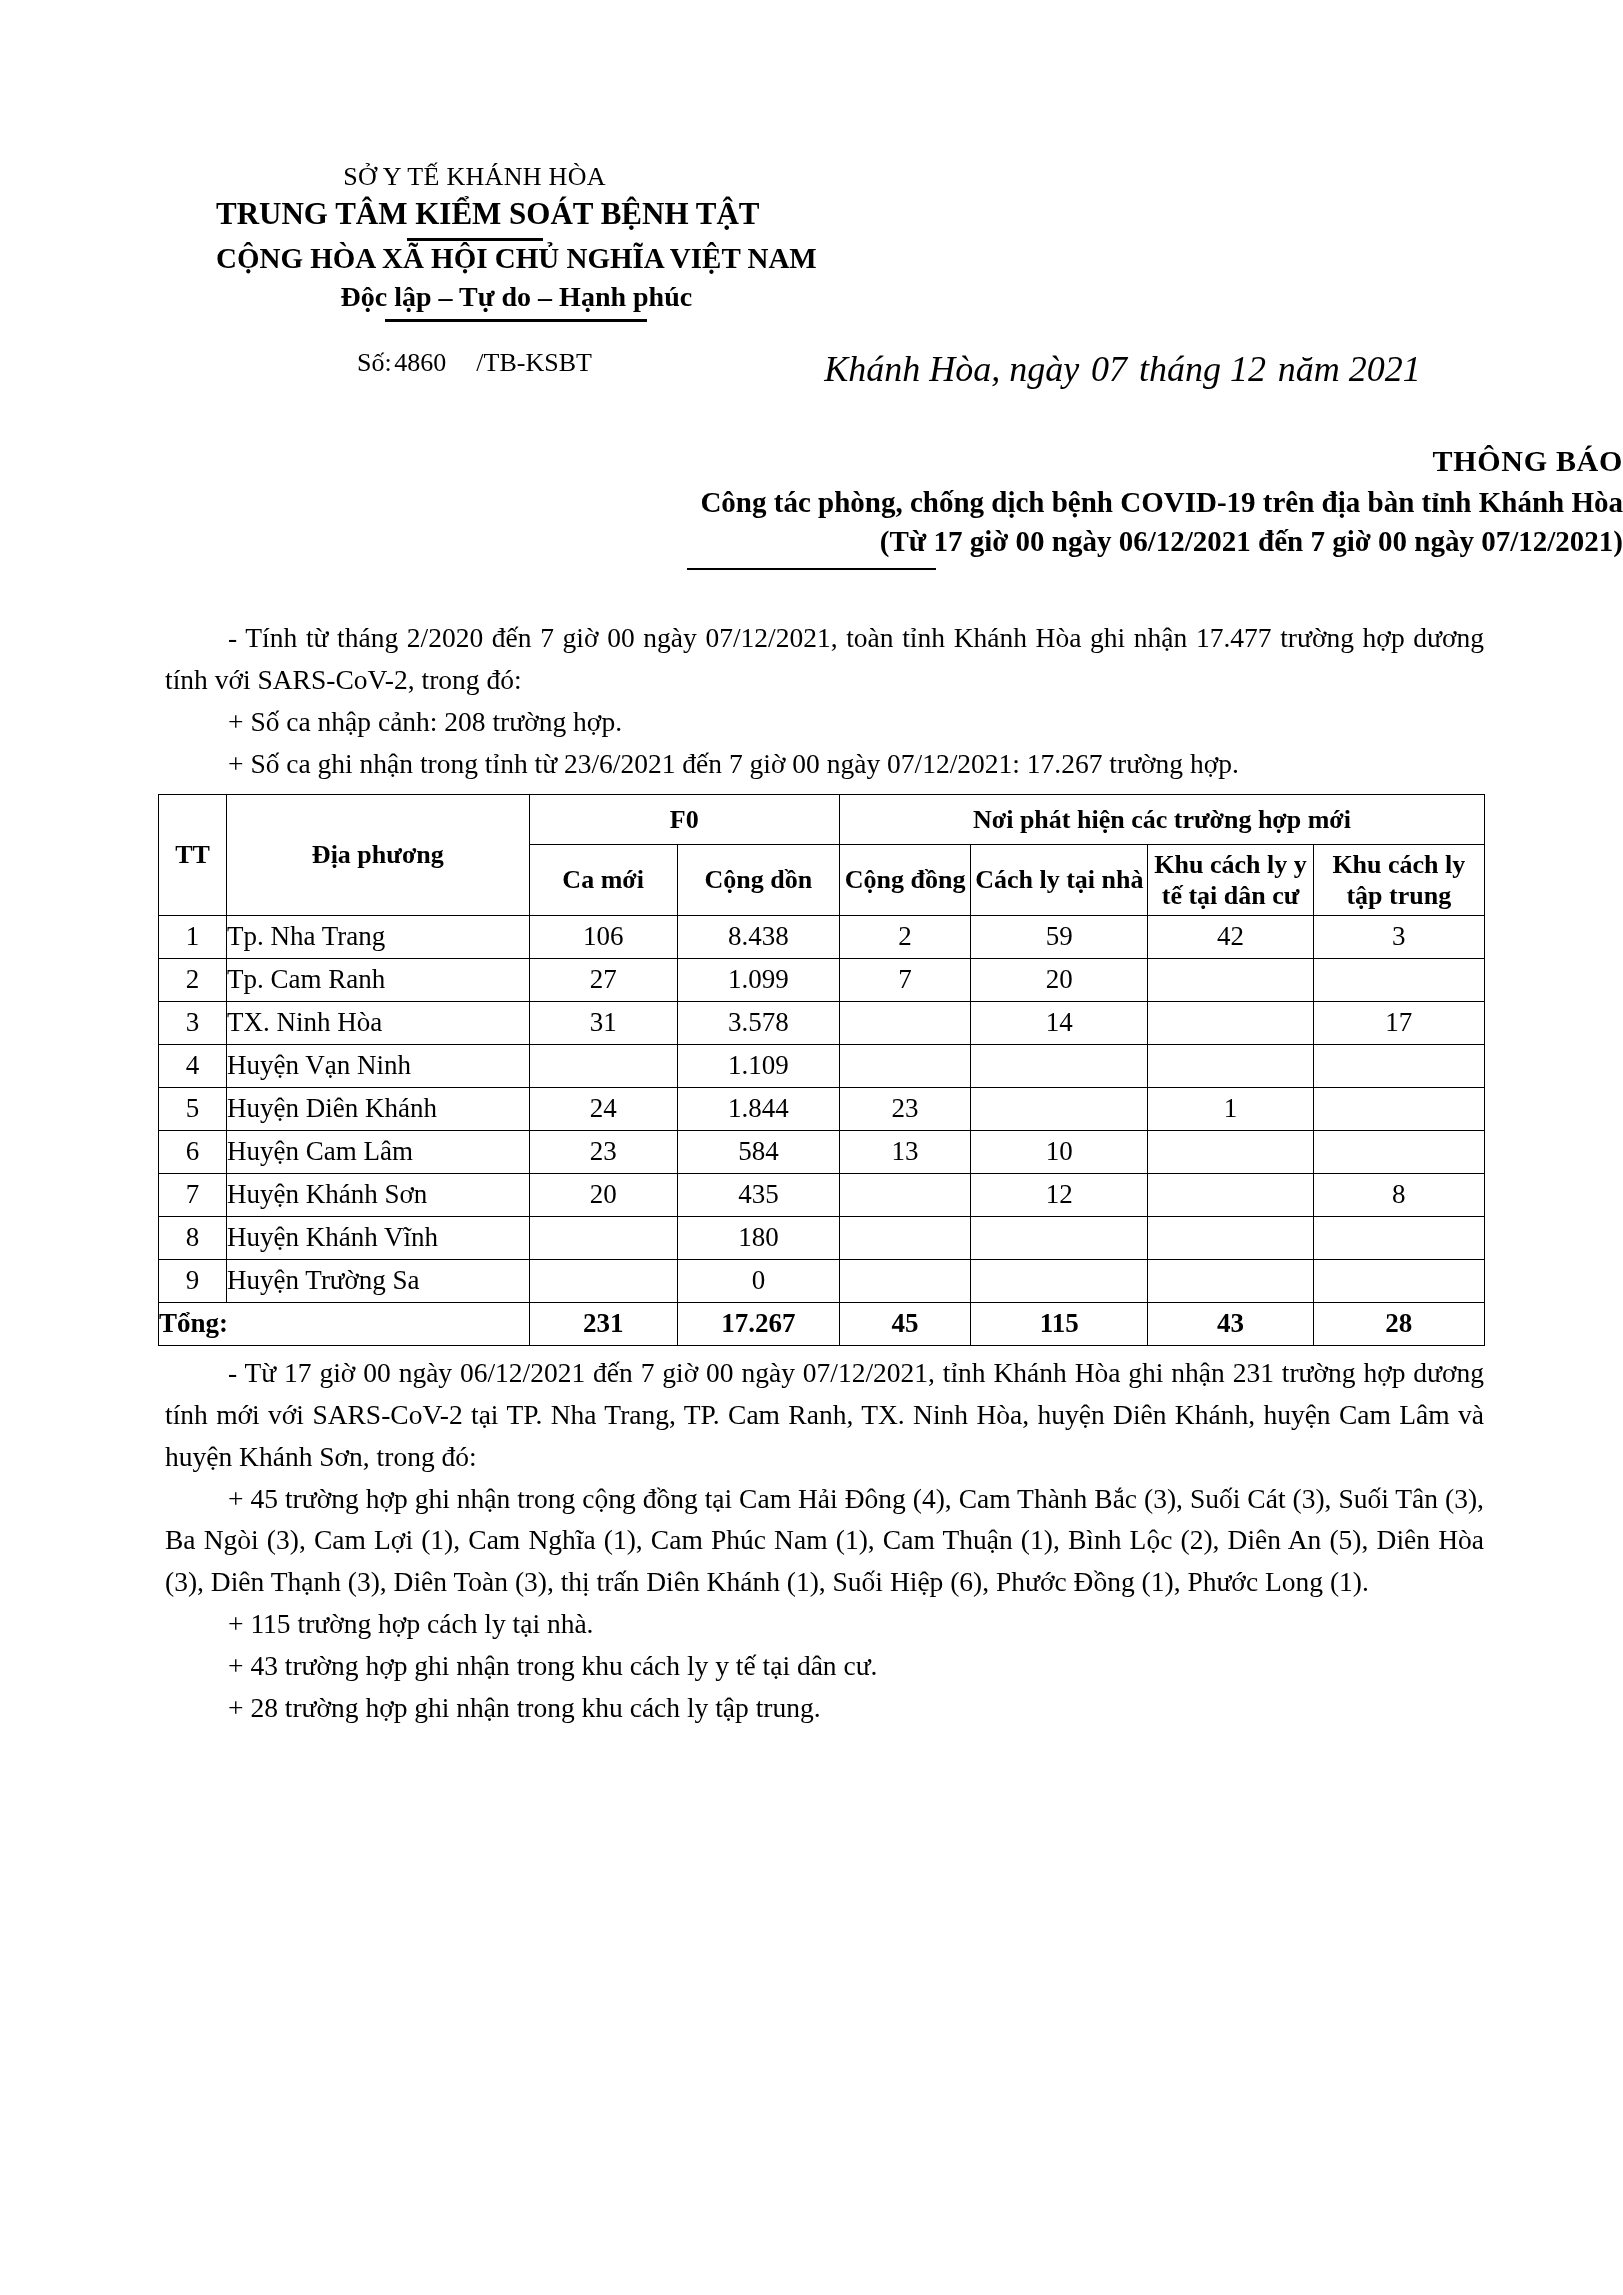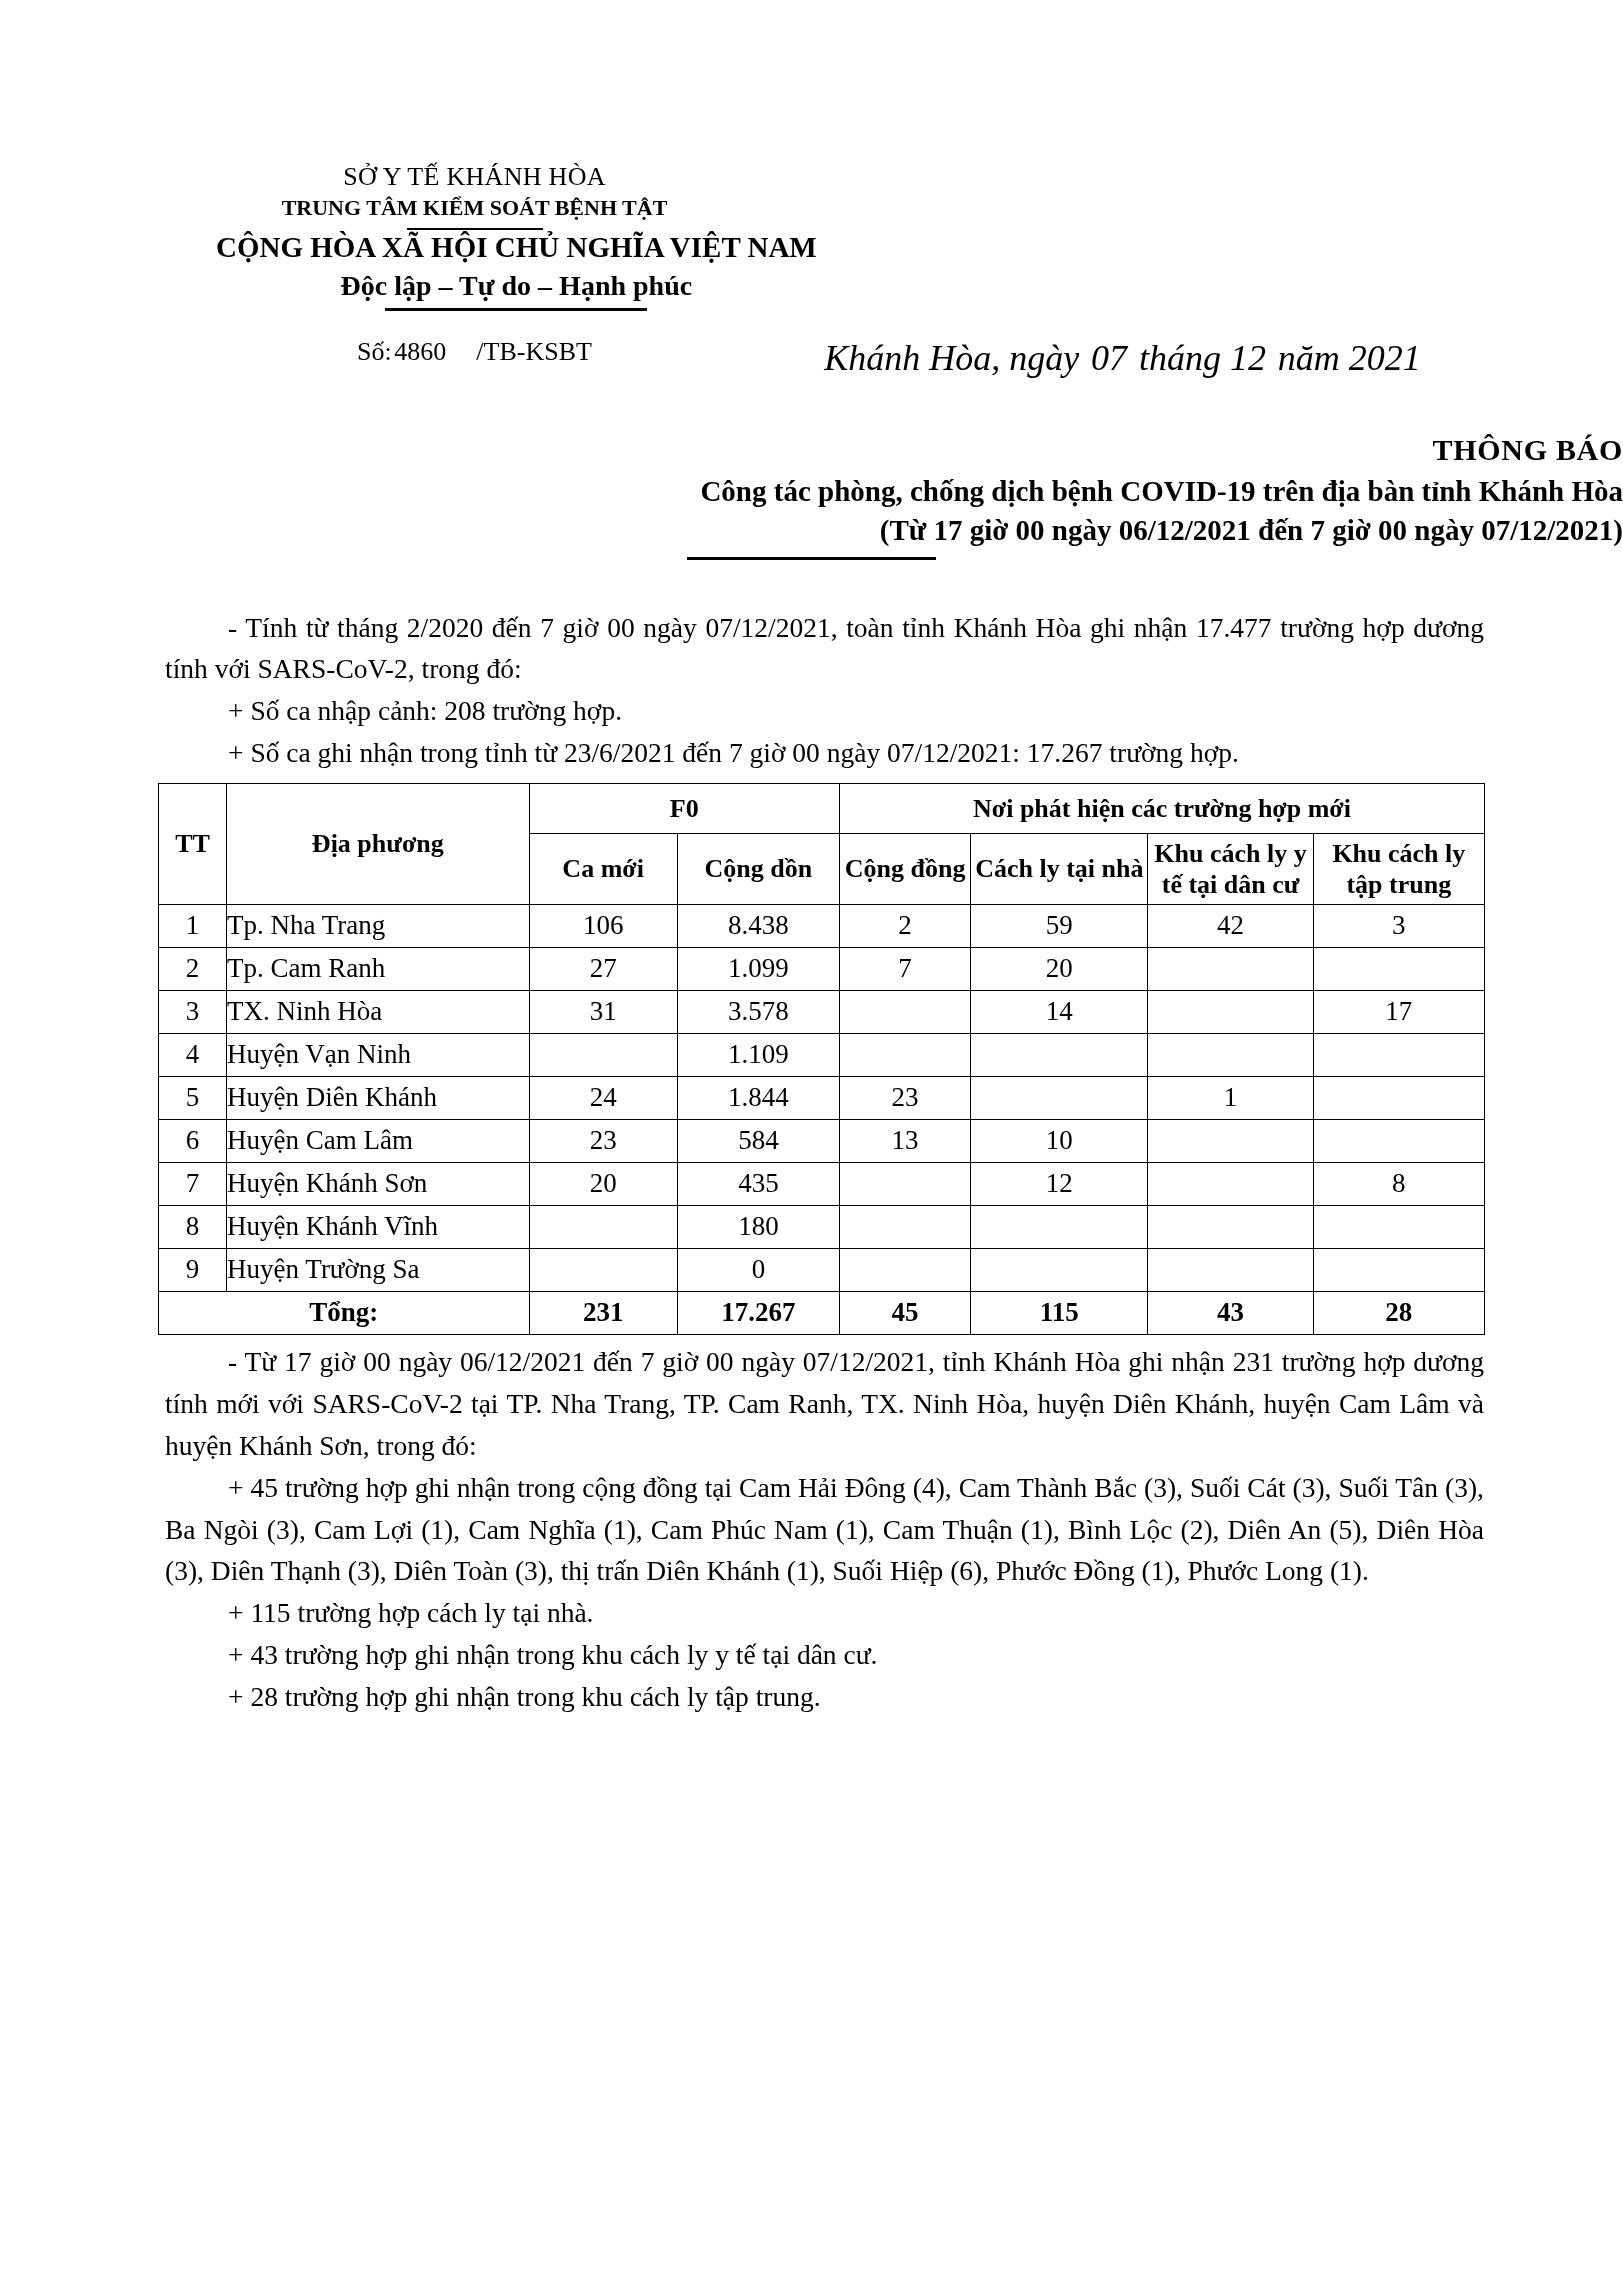--- a/index.html
+++ b/index.html
@@ -41,21 +41,21 @@
     flex: 1;
     text-align: center;
   }
   .org-top {
     font-size: 26px;
     letter-spacing: 0.3px;
     line-height: 1.18;
     white-space: nowrap;
   }
   .org-main {
-    font-size: 22px;
+    font-size: 31px;
     font-weight: bold;
     line-height: 1.2;
     white-space: nowrap;
     margin-top: 2.6px;
   }
   .nation-line1 {
     font-size: 29px;
     font-weight: bold;
     line-height: 1.2;
     white-space: nowrap;
@@ -192,21 +192,21 @@
     vertical-align: middle;
   }
   td.c-tt { text-align: center; }
   td.c-dp { text-align: left; padding-left: 11.8px; }
   td.c-num { text-align: center; }
   tr.total-row td {
     font-weight: bold;
     height: 43px;
   }
   td.total-label {
-    text-align: center;
+    text-align: left;
     font-weight: bold;
     font-size: 27.5px;
   }
   .after-table {
     padding-left: 165px;
     padding-right: 139px;
     margin-top: 6.5px;
   }
   .bullet-line {
     font-size: 27.5px;

